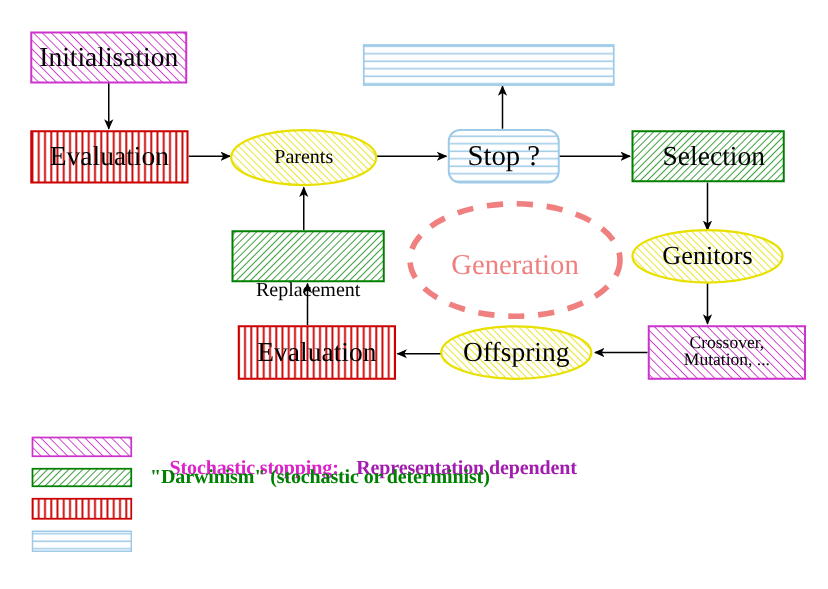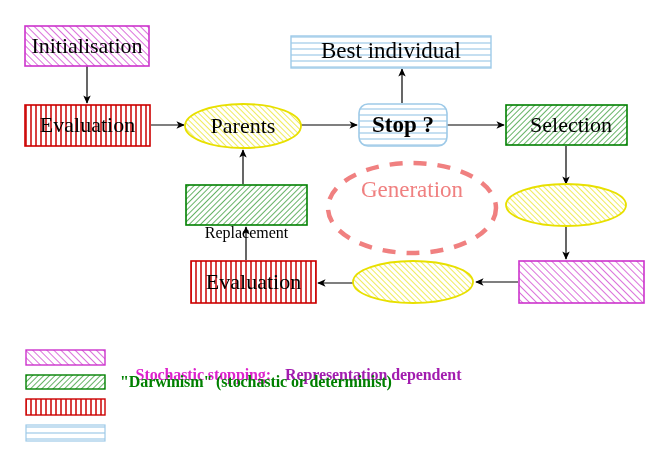--- a/index.html
+++ b/index.html
@@ -124,36 +124,41 @@
     <rect x="26" y="350" width="79" height="15" fill="url(#pat-magenta)" stroke="#cc33cc" stroke-width="1.4"></rect>
     <rect x="26" y="375" width="79" height="14" fill="url(#pat-green)" stroke="#008000" stroke-width="1.4"></rect>
     <rect x="26" y="399" width="79" height="16" fill="url(#pat-red)" stroke="#cc0000" stroke-width="1.4"></rect>
     <rect x="26" y="425" width="79" height="16" fill="url(#pat-blue)" stroke="#9ecae8" stroke-width="1.2"></rect>
   </svg>
 
   <div class="node-label" style="left:25px; top:26px; width:124px; height:40px; font-size:22px;">Initialisation</div>
 
   <div class="node-label" style="left:25px; top:105px; width:125px; height:41px; font-size:22px;">Evaluation</div>
 
-  <div class="node-label" style="left:185px; top:104px; width:116px; height:44px; font-size:22px;">Parents</div>
+  <div class="node-label" style="left:185px; top:104px; width:116px; height:44px; font-size:16px;">Parents</div>
 
-  <div class="node-label" style="left:291px; top:34px; width:200px; height:33px; font-size:23px;">Best individual</div>
 
-  <div class="node-label" style="left:359px; top:104px; width:88px; height:42px; font-size:23px;font-weight:bold;">Stop ?</div>
+  <div class="node-label" style="left:359px; top:104px; width:88px; height:42px; font-size:23px;">Stop ?</div>
 
   <div class="node-label" style="left:506px; top:105px; width:130px; height:40px; font-size:22px;">Selection</div>
 
   <div class="node-label" style="left:186px; top:185px; width:121px; height:40px; font-size:16px;margin-top:28px;">Replacement</div>
 
-  <div class="node-label" style="left:328px; top:168px; width:168px; height:44px; font-size:23px; color:#f08080;">Generation</div>
+  <div class="node-label" style="left:328px; top:190px; width:168px; height:44px; font-size:23px; color:#f08080;">Generation</div>
 
+  <div class="node-label" style="left:506px; top:184px; width:120px; height:42px; font-size:21px;">Genitors</div>
 
   <div class="node-label" style="left:191px; top:261px; width:125px; height:42px; font-size:22px;">Evaluation</div>
 
+  <div class="node-label" style="left:353px; top:261px; width:120px; height:42px; font-size:22px;">Offspring</div>
 
+  <div class="node-label" style="left:519px; top:261px; width:125px; height:42px; font-size:14px; flex-direction:column; justify-content:center;">
+    <span>Crossover,</span>
+    <span>Mutation, ...</span>
+  </div>
 
   <div class="legend-text" style="left:120px; top:348px; font-size:16px; color:#dd22cc;">
     <span>Stochastic stopping:</span><span style="display:inline-block;width:14px;"></span><span style="color:#a21caf;">Representation dependent</span>
   </div>
 
   <div class="legend-text" style="left:120px; top:373px; font-size:16px; color:#008000;">"Darwinism" (stochastic or determinist)</div>
 
 
 
 </div>

